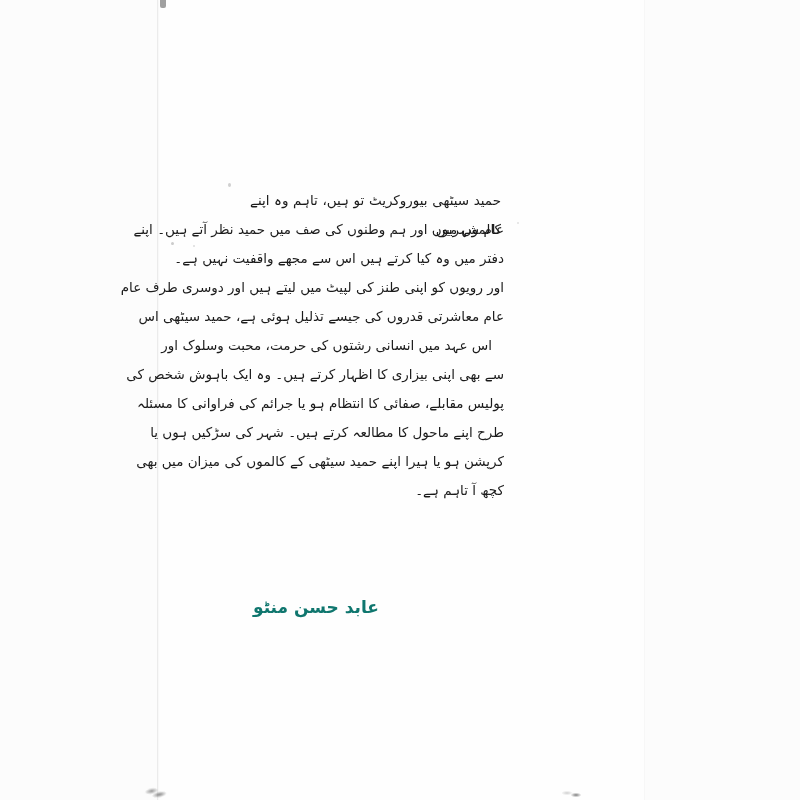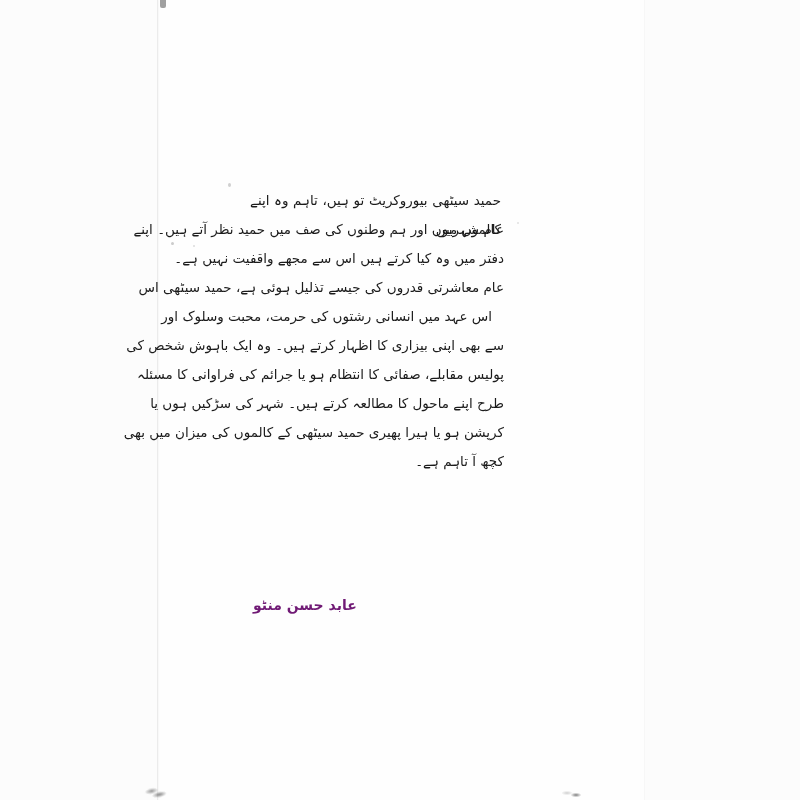--- a/index.html
+++ b/index.html
@@ -36,21 +36,21 @@
     text-align:justify;
     text-align-last:justify;
     overflow:visible;
   }
   .t-line.rag{text-align-last:start;white-space:normal;}
   .t-line.ind1{padding-right:3px;}
   .t-line.ind8{padding-right:12px;}
   .signature{
     position:absolute;left:253px;top:597px;
     direction:rtl;
-    font-size:14px;font-weight:bold;color:#701a75;
+    font-size:17px;font-weight:bold;color:#0f766e;
     letter-spacing:0.5px;
   }
   
   .speck{position:absolute;background:#9a9a9a;border-radius:50%;}
   .speck-a{left:228px;top:183px;width:3px;height:4px;opacity:0.45;}
   .speck-b{left:171px;top:242px;width:3px;height:3px;opacity:0.5;}
   .speck-c{left:193px;top:245px;width:2px;height:2px;opacity:0.35;}
   .speck-d{left:517px;top:222px;width:2px;height:2px;opacity:0.3;}
   .smudge{position:absolute;filter:blur(0.6px);}
   .smudge-bl{
@@ -74,26 +74,27 @@
 
   <div class="page-surface"></div>
   <div class="seam seam-left"></div>
   <div class="seam seam-right"></div>
   <div class="top-tick"></div>
 
   <div class="text-block" lang="ur" dir="rtl">
     <div class="t-line rag ind1">حمید سیٹھی بیوروکریٹ تو ہیں، تاہم وہ اپنے کالموں میں</div>
     <div class="t-line">عام شہریوں اور ہم وطنوں کی صف میں حمید نظر آتے ہیں۔ اپنے</div>
     <div class="t-line">دفتر میں وہ کیا کرتے ہیں اس سے مجھے واقفیت نہیں ہے۔</div>
+    <div class="t-line">اور رویوں کو اپنی طنز کی لپیٹ میں لیتے ہیں اور دوسری طرف عام</div>
     <div class="t-line">عام معاشرتی قدروں کی جیسے تذلیل ہوئی ہے، حمید سیٹھی اس</div>
     <div class="t-line ind8">اس عہد میں انسانی رشتوں کی حرمت، محبت وسلوک اور</div>
     <div class="t-line">سے بھی اپنی بیزاری کا اظہار کرتے ہیں۔ وہ ایک باہوش شخص کی</div>
     <div class="t-line">پولیس مقابلے، صفائی کا انتظام ہو یا جرائم کی فراوانی کا مسئلہ</div>
     <div class="t-line">طرح اپنے ماحول کا مطالعہ کرتے ہیں۔ شہر کی سڑکیں ہوں یا</div>
-    <div class="t-line">کرپشن ہو یا ہیرا پھیری حمید سیٹھی کے کالموں کی میزان میں بھی</div>
+    <div class="t-line">کرپشن ہو یا ہیرا اپنے حمید سیٹھی کے کالموں کی میزان میں بھی</div>
     <div class="t-line rag">کچھ آ تاہم ہے۔</div>
   </div>
 
   <div class="signature" lang="ur" dir="rtl">عابد حسن منٹو</div>
 
   <div class="speck speck-a"></div>
   <div class="speck speck-b"></div>
   <div class="speck speck-c"></div>
   <div class="speck speck-d"></div>
   <div class="smudge smudge-bl"></div>

